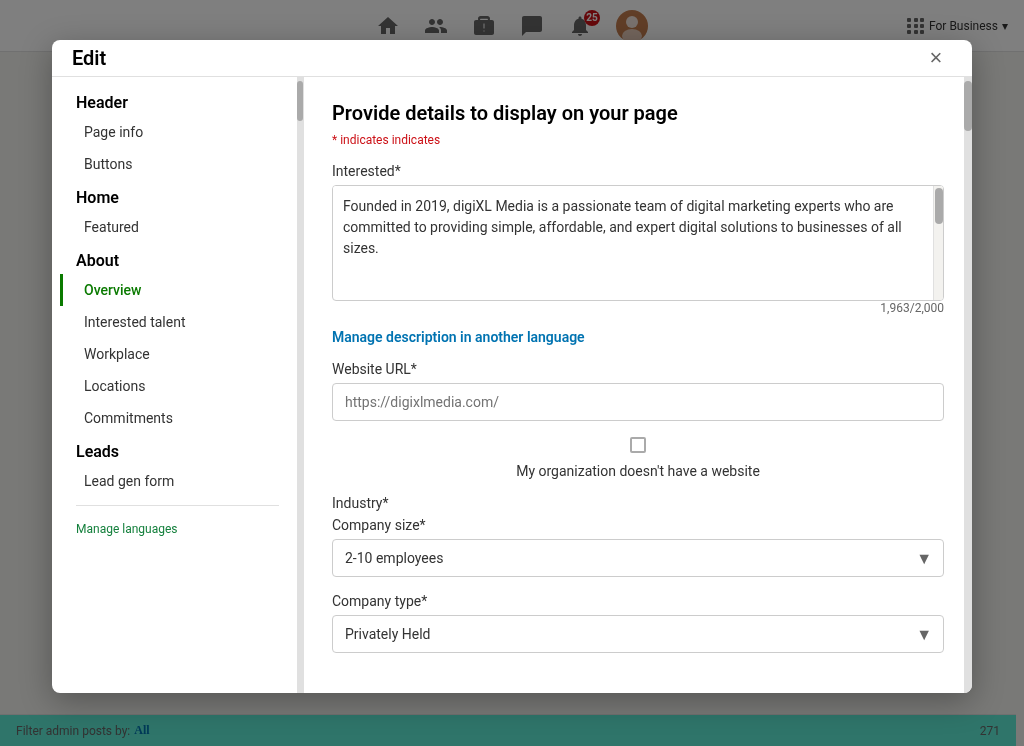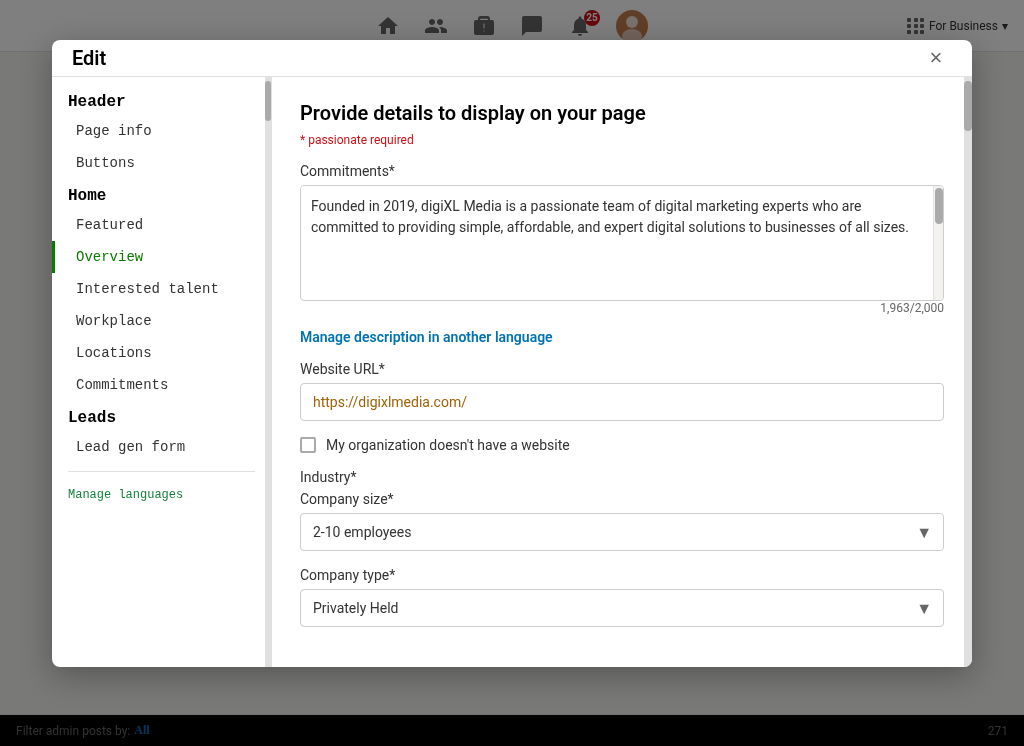--- a/index.html
+++ b/index.html
@@ -148,27 +148,26 @@
 
     
     .modal-body {
       display: flex;
       flex: 1;
       overflow: hidden;
     }
 
     
     .sidebar {
-      width: 220px;
+      width: 252px;
       flex-shrink: 0;
       border-right: 1px solid #e0e0e0;
       overflow-y: auto;
-      padding: 8px 0;
-      position: relative;
-      font-family: Liberation Mono, monospace;
+      padding: 8px 8px;
+      position: relative;
     }
     .sidebar-scroll-indicator {
       position: absolute;
       top: 0;
       right: 0;
       width: 6px;
       height: 100%;
       background: #e0e0e0;
     }
     .sidebar-scroll-thumb {
@@ -306,29 +305,30 @@
     }
 
     .text-input {
       width: 100%;
       padding: 10px 12px;
       font-size: 14px;
       border: 1px solid #ccc;
       border-radius: 4px;
       outline: none;
       font-family: inherit;
-      color: #a16207;
+      color: #737373;
       margin-bottom: 12px;
     }
 
     .checkbox-row {
       display: flex;
       align-items: center;
       gap: 10px;
       margin-bottom: 16px;
+      flex-direction: column;
     }
     .checkbox-box {
       width: 16px;
       height: 16px;
       border: 2px solid #aaa;
       border-radius: 2px;
       flex-shrink: 0;
       background: #fff;
     }
     .checkbox-label {
@@ -365,23 +365,23 @@
 
     .field-group {
       margin-bottom: 4px;
     }
 
     
     .bottom-bar {
       position: absolute;
       bottom: 0;
       left: 0;
-      right: 0;
+      right: 8px;
       height: 32px;
-      background: #000000;
+      background: #5eead4;
       border-top: 1px solid #e0e0e0;
       display: flex;
       align-items: center;
       padding: 0 16px;
       font-size: 12px;
       color: #666;
     }
   </style>
 </head>
 <body>
@@ -471,46 +471,47 @@
           <div class="sidebar-scroll-thumb"></div>
         </div>
 
         <div class="sidebar-section-label">Header</div>
         <div class="sidebar-item">Page info</div>
         <div class="sidebar-item">Buttons</div>
 
         <div class="sidebar-section-label">Home</div>
         <div class="sidebar-item">Featured</div>
 
+        <div class="sidebar-section-label">About</div>
         <div class="sidebar-item active">Overview</div>
         <div class="sidebar-item">Interested talent</div>
         <div class="sidebar-item">Workplace</div>
         <div class="sidebar-item">Locations</div>
         <div class="sidebar-item">Commitments</div>
 
         <div class="sidebar-section-label">Leads</div>
         <div class="sidebar-item">Lead gen form</div>
 
         <hr class="sidebar-divider">
 
         <div class="sidebar-bottom-item">Manage languages</div>
       </div>
 
       <div class="main-content">
         <div class="main-scroll-indicator">
           <div class="main-scroll-thumb"></div>
         </div>
 
         <h2 class="page-title">Provide details to display on your page</h2>
-        <p class="required-note">* passionate required</p>
+        <p class="required-note">* indicates indicates</p>
 
         
         <div class="field-group">
           <div class="field-label">
-            <span>Commitments*</span>
+            <span>Interested*</span>
           </div>
           <div class="textarea-wrap">
             <textarea class="desc-textarea" style="">Founded in 2019, digiXL Media is a passionate team of digital marketing experts who are committed to providing simple, affordable, and expert digital solutions to businesses of all sizes.</textarea>
             <div class="textarea-scrollbar">
               <div class="textarea-scroll-thumb"></div>
             </div>
           </div>
           <div class="char-count">1,963/2,000</div>
         </div>
 

